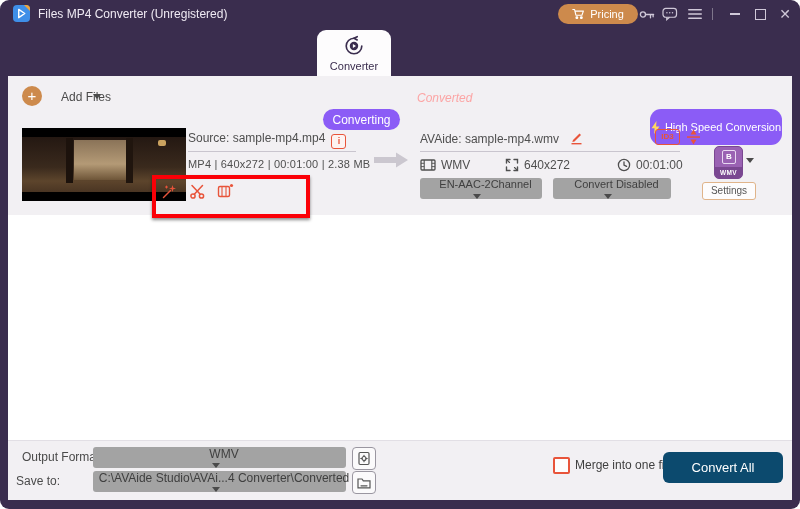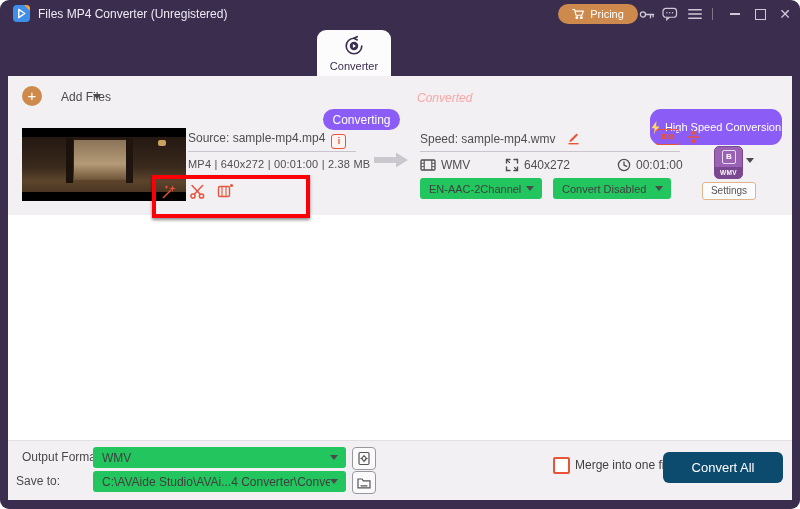--- a/index.html
+++ b/index.html
@@ -42,21 +42,21 @@
   .thumb .beam1{position:absolute;left:44px;top:10px;width:7px;height:45px;background:#1c120c;}
   .thumb .beam2{position:absolute;left:104px;top:10px;width:7px;height:45px;background:#20150e;}
   .thumb .lamp{position:absolute;left:136px;top:12px;width:8px;height:6px;background:#caa25f;border-radius:2px;}
   .srctext{font-size:12px;color:#4f4f4f;}
   .hr{height:1px;background:#c9c5ce;}
   .meta{font-size:11px;color:#4f4f4f;letter-spacing:.2px;}
   .annotation{left:152px;top:175px;width:150px;height:35px;border:4px solid #fb0007;box-shadow:0 2px 3px rgba(0,0,0,.45);}
   .rowicon{width:18px;height:18px;display:flex;align-items:center;justify-content:center;}
   .arrow-right{left:372px;top:150px;}
   .outrow{font-size:12px;color:#4f4f4f;display:flex;align-items:center;gap:5px;}
-  .dropdown{background:#22c55e;border-radius:3px;font-size:11px;color:#3f3f3f;display:flex;align-items:center;height:21px;}
+  .dropdown{background:#a3a3a3;border-radius:3px;font-size:11px;color:#3f3f3f;display:flex;align-items:center;height:21px;flex-direction:column;}
   .dropdown .val{flex:1;padding-left:9px;white-space:nowrap;overflow:hidden;}
   .dropdown .caret{margin-right:8px;border-top-color:#4a4a4a;}
   .id3-badge{left:655px;top:129px;width:23px;height:14px;border:1.5px solid #e8543a;border-radius:3px;color:#e8543a;font-size:8px;font-weight:bold;text-align:center;line-height:14px;}
   .info-badge{display:inline-block;width:13px;height:13px;border:1.5px solid #e8543a;border-radius:3px;color:#e8543a;font-size:9px;font-weight:bold;text-align:center;line-height:13px;vertical-align:-2px;margin-left:6px;background:#fdf3f1;}
   .fmt-badge{left:714px;top:146px;width:27px;height:31px;background:#9a62b3;border:1px solid #7a4791;border-radius:5px;overflow:hidden;}
   .fmt-badge .b{position:absolute;left:7px;top:3px;width:12px;height:12px;border:1.5px solid #e9d8f2;border-radius:2px;color:#fff;font-size:8px;font-weight:bold;text-align:center;line-height:11px;}
   .fmt-badge .tag{position:absolute;left:0;bottom:0;width:100%;height:11px;background:#7a4791;color:#fff;font-size:6.5px;font-weight:bold;text-align:center;line-height:11px;letter-spacing:.3px;}
   .fmt-caret{left:746px;top:158px;}
   .settings-btn{left:702px;top:182px;width:52px;height:16px;background:#fdfcfd;border:1px solid #e0b48a;border-radius:3px;font-size:10px;color:#555;text-align:center;line-height:16px;}
   
@@ -190,21 +190,21 @@
   </div>
   <div class="abs annotation"></div>
 
   <div class="abs arrow-right">
     <svg width="38" height="20" viewBox="0 0 38 20">
         <path d="M2 7 H24 V2.5 L36 10 L24 17.5 V13 H2 Z" fill="#cbc7cf"></path>
       </svg>
   </div>
 
   <div class="abs srctext" style="left:420px;top:131px;">
-    <span>Speed: sample-mp4.wmv</span>
+    <span>AVAide: sample-mp4.wmv</span>
     <svg style="vertical-align:-2px;margin-left:7px" width="14" height="14" viewBox="0 0 14 14">
         <path d="M4 9 L10.5 2.5 L12 4 L5.5 10.5 L3.3 11 Z" fill="#e8543a"></path>
         <rect x="2.5" y="12" width="10" height="1.4" fill="#e8543a"></rect>
       </svg>
   </div>
   <div class="abs id3-badge">ID3</div>
   <div class="abs rowicon" style="left:684px;top:128px;">
     <svg width="15" height="16" viewBox="0 0 15 16">
         <rect x="1" y="7.3" width="13" height="1.5" fill="#e8543a"></rect>
         <path d="M7.5 0.5 L4.5 5.5 H10.5 Z" fill="#e8543a"></path>

